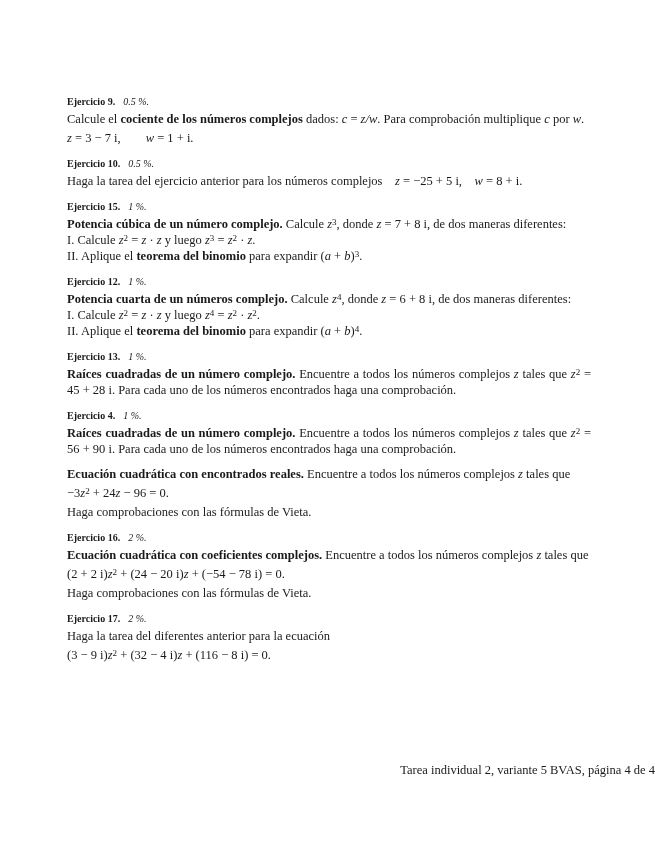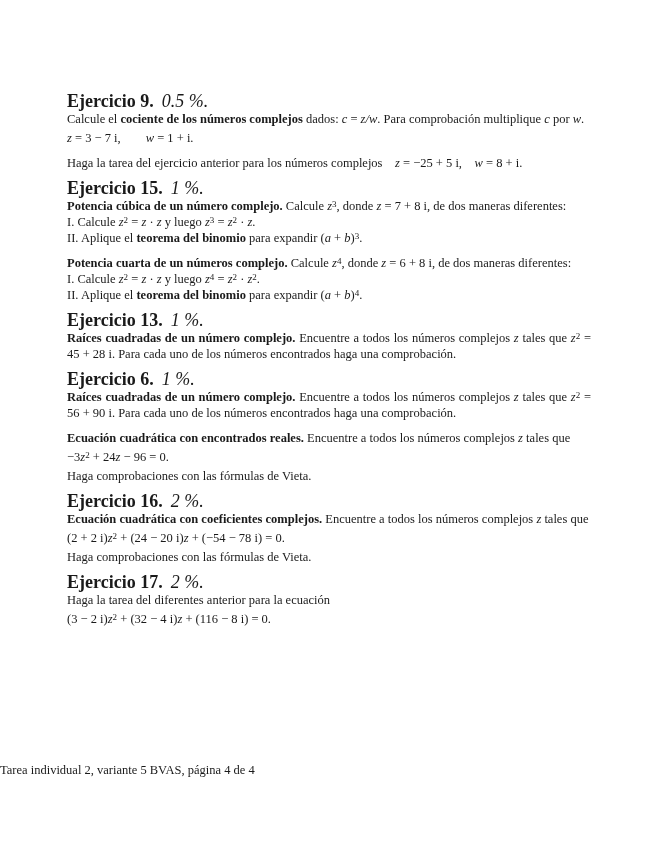--- a/index.html
+++ b/index.html
@@ -16,21 +16,21 @@
     overflow: hidden;
     color: #1a1a1a;
   }
   .content {
     position: absolute;
     left: 67px; top: 93px;
     width: 524px;
   }
   .exercise + .exercise { margin-top: 9px; }
   .heading {
-    font-size: 18px;
+    font-size: 10px;
     line-height: 17px;
     margin-bottom: 1px;
   }
   .para {
     font-size: 12.5px;
     line-height: 16px;
     text-align: justify;
   }
   .formula {
     font-size: 12.5px;
@@ -43,70 +43,72 @@
   .m  { font-style: italic; }
   .sup {
     font-size: 9px;
     vertical-align: 3.5px;
     line-height: 0;
   }
   .footer {
     position: absolute;
     left: 0; top: 763px;
     width: 655px;
-    text-align: left;
+    text-align: right;
     font-size: 12.5px;
     color: #1a1a1a;
   }
 </style>
 </head>
 <body>
 
 <div class="page">
   <main class="content">
       <section class="exercise">
         <div class="heading"><span class="b">Ejercicio 9.</span><span class="i wt">0.5 %.</span></div>
         <div class="para"><span>Calcule el </span><span class="b">cociente de los números complejos</span><span> dados: </span><span class="m">c</span><span> = </span><span class="m">z/w</span><span>. Para comprobación multiplique </span><span class="m">c</span><span> por </span><span class="m">w</span><span>.</span></div>
         <div class="formula"><span class="m">z</span><span> = 3 − 7 i,</span><span>  </span><span class="m">w</span><span> = 1 + i.</span></div>
       </section>
       <section class="exercise">
+        <div class="heading"><span class="b">Ejercicio 10.</span><span class="i wt">0.5 %.</span></div>
         <div class="para"><span>Haga la tarea del ejercicio anterior para los números complejos  </span><span class="m">z</span><span> = −25 + 5 i,  </span><span class="m">w</span><span> = 8 + i.</span></div>
       </section>
       <section class="exercise">
         <div class="heading"><span class="b">Ejercicio 15.</span><span class="i wt">1 %.</span></div>
         <div class="para"><span class="b">Potencia cúbica de un número complejo.</span><span> Calcule </span><span class="m">z</span><span class="sup">3</span><span>, donde </span><span class="m">z</span><span> = 7 + 8 i, de dos maneras diferentes:</span></div>
         <div class="para"><span>I. Calcule </span><span class="m">z</span><span class="sup">2</span><span> = </span><span class="m">z</span><span> · </span><span class="m">z</span><span> y luego </span><span class="m">z</span><span class="sup">3</span><span> = </span><span class="m">z</span><span class="sup">2</span><span> · </span><span class="m">z</span><span>.</span></div>
         <div class="para"><span>II. Aplique el </span><span class="b">teorema del binomio</span><span> para expandir (</span><span class="m">a</span><span> + </span><span class="m">b</span><span>)</span><span class="sup">3</span><span>.</span></div>
       </section>
       <section class="exercise">
+        <div class="heading"><span class="b">Ejercicio 12.</span><span class="i wt">1 %.</span></div>
         <div class="para"><span class="b">Potencia cuarta de un números complejo.</span><span> Calcule </span><span class="m">z</span><span class="sup">4</span><span>, donde </span><span class="m">z</span><span> = 6 + 8 i, de dos maneras diferentes:</span></div>
         <div class="para"><span>I. Calcule </span><span class="m">z</span><span class="sup">2</span><span> = </span><span class="m">z</span><span> · </span><span class="m">z</span><span> y luego </span><span class="m">z</span><span class="sup">4</span><span> = </span><span class="m">z</span><span class="sup">2</span><span> · </span><span class="m">z</span><span class="sup">2</span><span>.</span></div>
         <div class="para"><span>II. Aplique el </span><span class="b">teorema del binomio</span><span> para expandir (</span><span class="m">a</span><span> + </span><span class="m">b</span><span>)</span><span class="sup">4</span><span>.</span></div>
       </section>
       <section class="exercise">
         <div class="heading"><span class="b">Ejercicio 13.</span><span class="i wt">1 %.</span></div>
         <div class="para"><span class="b">Raíces cuadradas de un número complejo.</span><span> Encuentre a todos los números complejos </span><span class="m">z</span><span> tales que </span><span class="m">z</span><span class="sup">2</span><span> = 45 + 28 i. Para cada uno de los números encontrados haga una comprobación.</span></div>
       </section>
       <section class="exercise">
-        <div class="heading"><span class="b">Ejercicio 6.</span><span class="i wt">1 %.</span></div>
+        <div class="heading"><span class="b">Ejercicio 4.</span><span class="i wt">1 %.</span></div>
         <div class="para"><span class="b">Raíces cuadradas de un número complejo.</span><span> Encuentre a todos los números complejos </span><span class="m">z</span><span> tales que </span><span class="m">z</span><span class="sup">2</span><span> = 56 + 90 i. Para cada uno de los números encontrados haga una comprobación.</span></div>
       </section>
       <section class="exercise">
         <div class="para"><span class="b">Ecuación cuadrática con encontrados reales.</span><span> Encuentre a todos los números complejos </span><span class="m">z</span><span> tales que</span></div>
         <div class="formula"><span>−3</span><span class="m">z</span><span class="sup">2</span><span> + 24</span><span class="m">z</span><span> − 96 = 0.</span></div>
         <div class="para"><span>Haga comprobaciones con las fórmulas de Vieta.</span></div>
       </section>
       <section class="exercise">
         <div class="heading"><span class="b">Ejercicio 16.</span><span class="i wt">2 %.</span></div>
         <div class="para"><span class="b">Ecuación cuadrática con coeficientes complejos.</span><span> Encuentre a todos los números complejos </span><span class="m">z</span><span> tales que</span></div>
         <div class="formula"><span>(2 + 2 i)</span><span class="m">z</span><span class="sup">2</span><span> + (24 − 20 i)</span><span class="m">z</span><span> + (−54 − 78 i) = 0.</span></div>
         <div class="para"><span>Haga comprobaciones con las fórmulas de Vieta.</span></div>
       </section>
       <section class="exercise">
         <div class="heading"><span class="b">Ejercicio 17.</span><span class="i wt">2 %.</span></div>
         <div class="para"><span>Haga la tarea del diferentes anterior para la ecuación</span></div>
-        <div class="formula"><span>(3 − 2 i)</span><span class="m">z</span><span class="sup">2</span><span> + (32 − 4 i)</span><span class="m">z</span><span> + (116 − 8 i) = 0.</span></div>
+        <div class="formula"><span>(3 − 9 i)</span><span class="m">z</span><span class="sup">2</span><span> + (32 − 4 i)</span><span class="m">z</span><span> + (116 − 8 i) = 0.</span></div>
       </section>
     </main>
   <footer class="footer">
     <span>Tarea individual 2, variante 5 BVAS, página 4 de 4</span>
   </footer>
 </div>
 
 </body></html>

